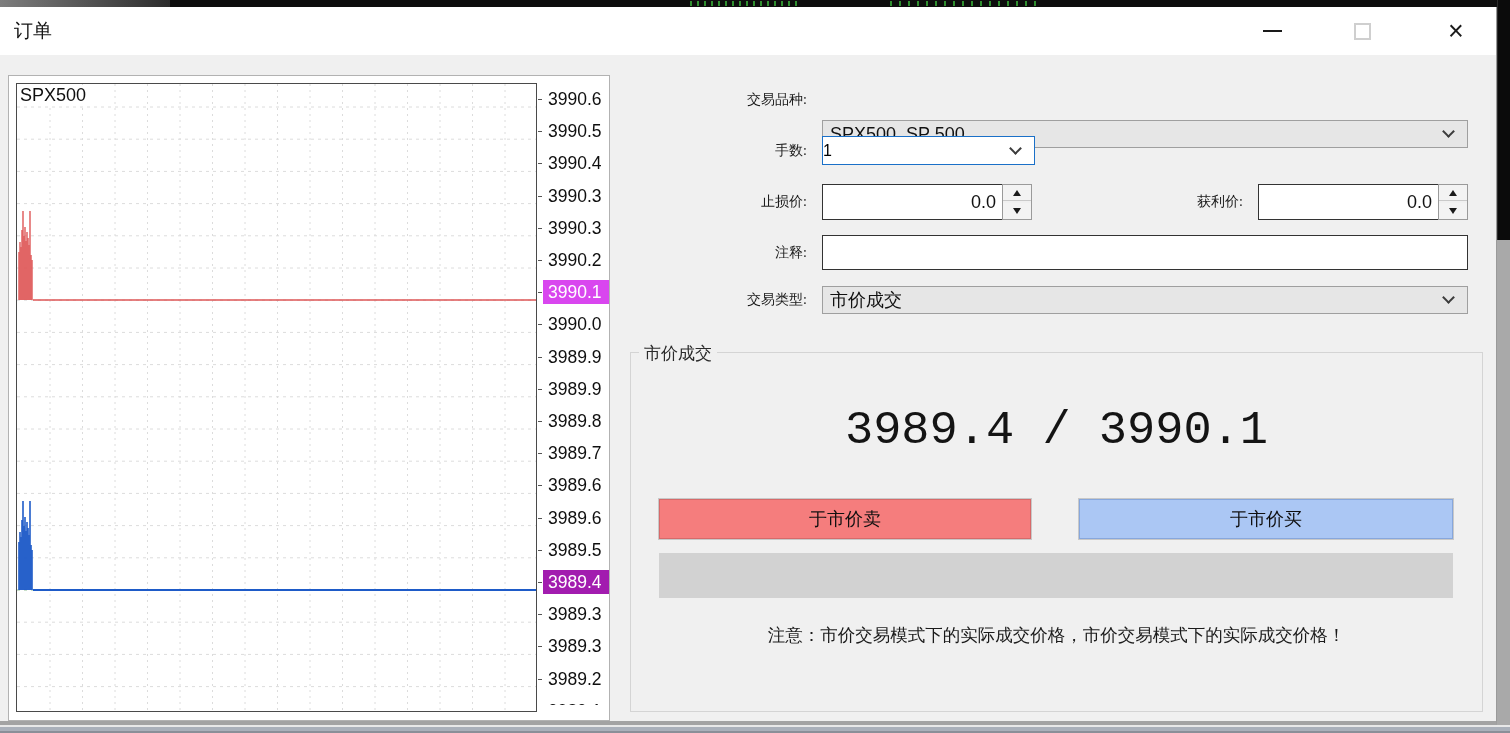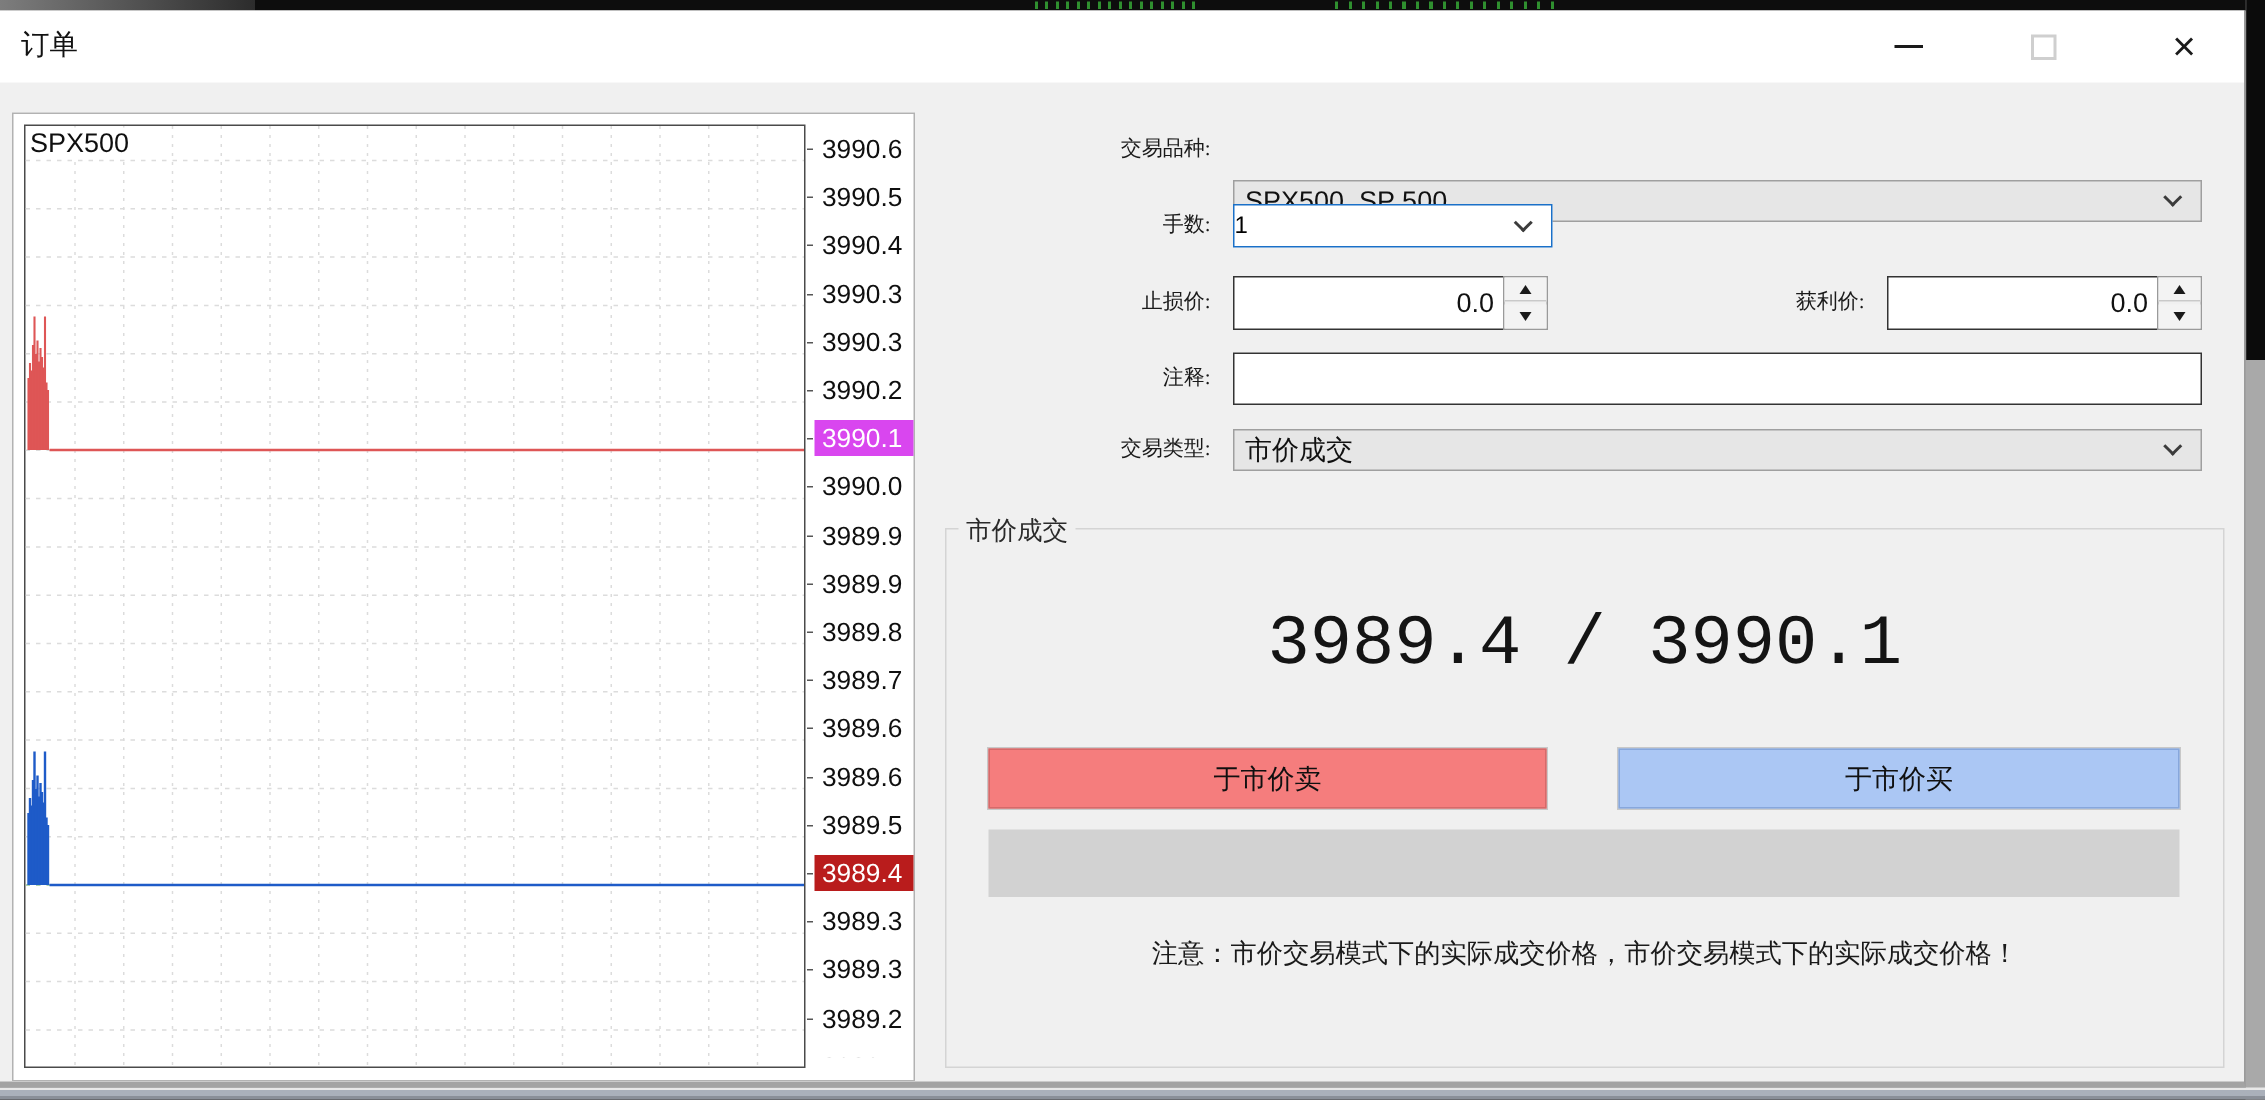--- a/index.html
+++ b/index.html
@@ -37,21 +37,21 @@
   .chart-panel { position:absolute; left:8px; top:68px; width:602px; height:646px;
     background:#ffffff; border:1px solid #b2b2b2; }
   .plot { position:absolute; left:7px; top:7px; width:521px; height:629px;
     border:1px solid #4a4a4a; background:#fff; }
   .symbol-label { position:absolute; left:3px; top:1px; font-size:18px; color:#0f0f0f; z-index:3;
     background:#fff; padding-right:3px; }
   .scale { position:absolute; left:529px; top:0; width:72px; height:629px; overflow:hidden; }
   .scale-row { position:absolute; left:5px; width:66px; height:24px; line-height:24px;
     font-size:17.5px; color:#0f0f0f; padding-left:5px; white-space:nowrap; }
   .scale-row.hl-ask { background:#d946ef; color:#ffffff; }
-  .scale-row.hl-bid { background:#b91c1c; color:#ffffff; }
+  .scale-row.hl-bid { background:#a21caf; color:#ffffff; }
   .scale-tick { position:absolute; left:0; width:4px; height:1px; background:#555; }
 
   
   .flabel { position:absolute; text-align:right; font-size:14px; color:#1a1a1a;
     font-family:"Liberation Serif","DejaVu Serif", serif; }
   .dd { position:absolute; background:#e6e6e6; border:1px solid #9f9f9f; cursor:default; }
   .dd .dd-text { position:absolute; left:7px; top:0; font-size:18px; color:#111; white-space:nowrap; }
   .chev { position:absolute; right:14px; top:50%; width:9px; height:9px; margin-top:-7px;
     border-right:2px solid #3c3c3c; border-bottom:2px solid #3c3c3c; transform:rotate(45deg); }
   .combo { position:absolute; background:#ffffff; border:1px solid #1a70c8; }

